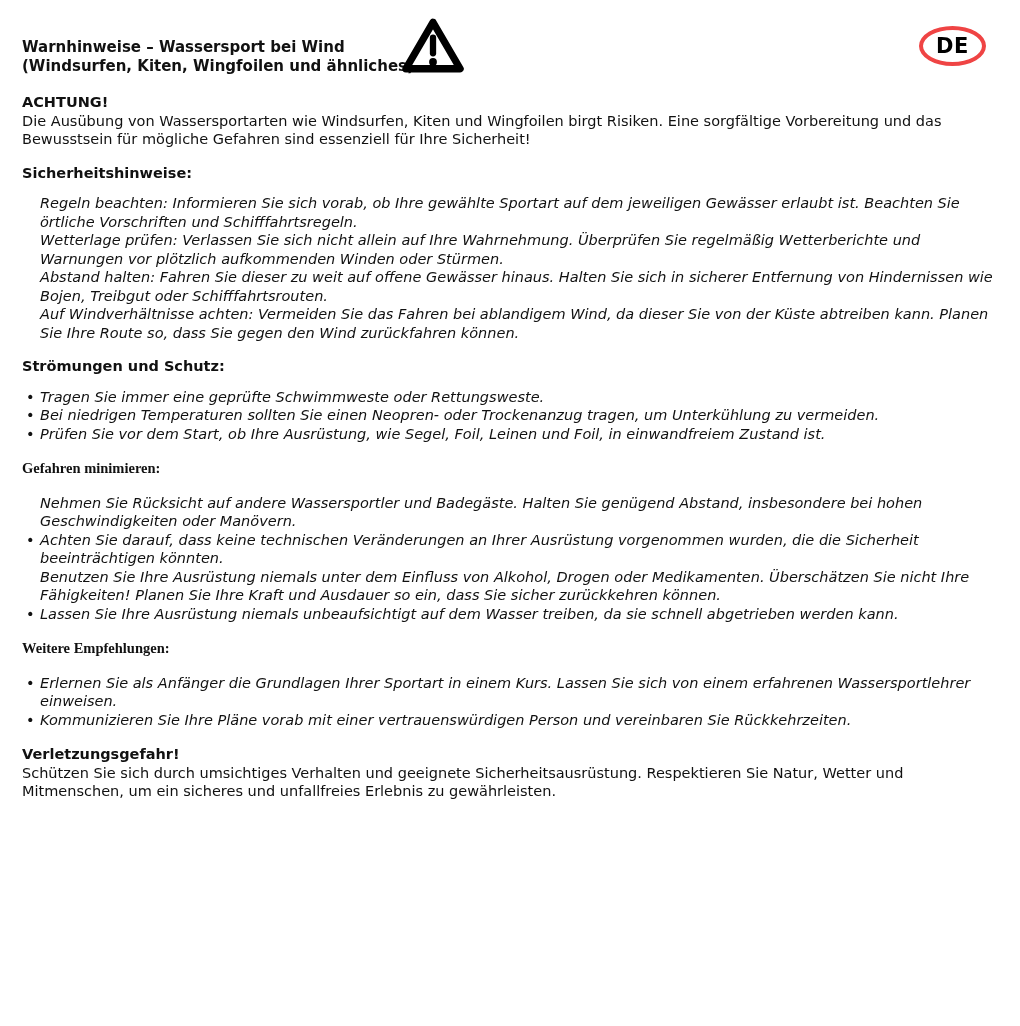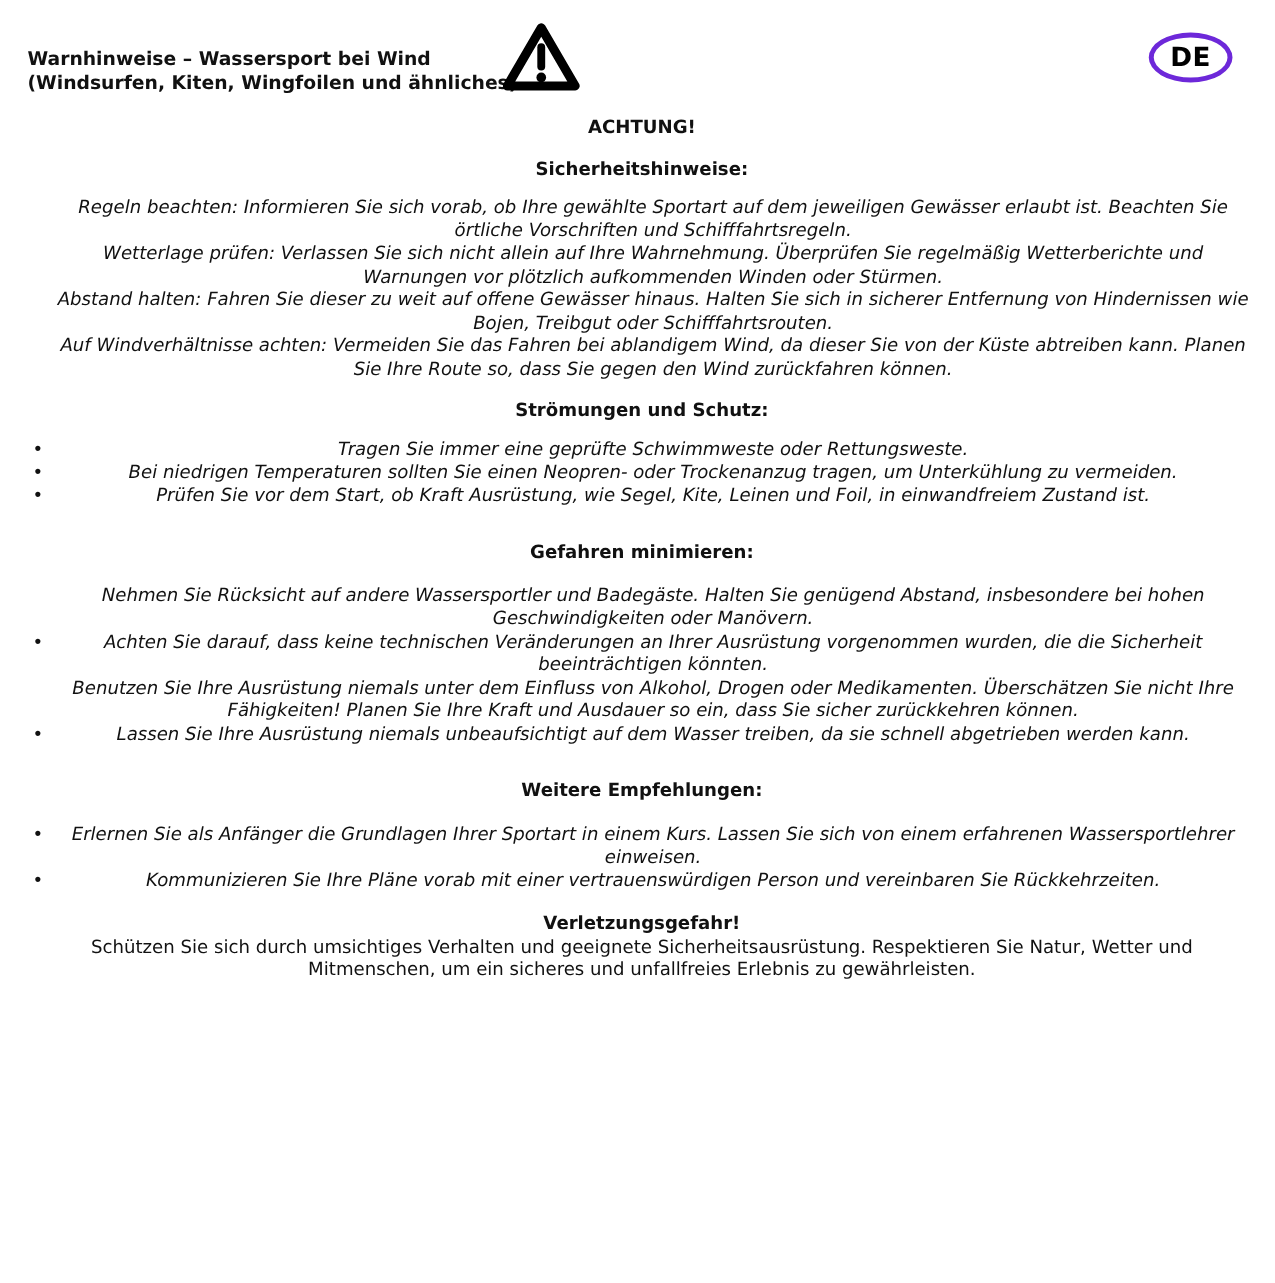--- a/index.html
+++ b/index.html
@@ -30,34 +30,34 @@
     top: 15px;
     width: 62px;
     height: 61px;
   }
   .de-badge {
     position: absolute;
     left: 919px;
     top: 26px;
     width: 67px;
     height: 40px;
-    border: 4px solid #6d28d9;
+    border: 4px solid #ef4444;
     border-radius: 50%;
     display: flex;
     align-items: center;
     justify-content: center;
     font-weight: bold;
     font-size: 21px;
     letter-spacing: 0.5px;
     color: #000000;
   }
-  .content { padding: 0 15px 0 22px; text-align: center; }
+  .content { padding: 0 15px 0 22px; }
   .b-h { font-weight: bold; }
   .sec-h { font-weight: bold; margin-top: 15px; margin-bottom: 12px; }
-  .sec-h.gap-lg { margin-top: 27px; margin-bottom: 16px; }
+  .sec-h.gap-lg { margin-top: 16px; margin-bottom: 16px; font-family: Liberation Serif, serif; }
   .items { }
   .item { margin-left: 18px; position: relative; font-style: italic; }
   .item.bullet::before {
     content: "\2022";
     position: absolute;
     left: -14px;
     top: 0;
   }
   .footer-block { margin-top: 16px; }
 </style>
@@ -76,35 +76,36 @@
   </svg>
   <div class="de-badge">
     <span>DE</span>
   </div>
 </div>
 
 <div class="content">
 
   <div class="block">
     <div class="b-h">ACHTUNG!</div>
+    <div class="b-t">Die Ausübung von Wassersportarten wie Windsurfen, Kiten und Wingfoilen birgt Risiken. Eine sorgfältige Vorbereitung und das Bewusstsein für mögliche Gefahren sind essenziell für Ihre Sicherheit!</div>
   </div>
 
   <div class="sec-h">Sicherheitshinweise:</div>
   <div class="items">
     <div class="item plain">Regeln beachten: Informieren Sie sich vorab, ob Ihre gewählte Sportart auf dem jeweiligen Gewässer erlaubt ist. Beachten Sie örtliche Vorschriften und Schifffahrtsregeln.</div>
     <div class="item plain">Wetterlage prüfen: Verlassen Sie sich nicht allein auf Ihre Wahrnehmung. Überprüfen Sie regelmäßig Wetterberichte und Warnungen vor plötzlich aufkommenden Winden oder Stürmen.</div>
     <div class="item plain">Abstand halten: Fahren Sie dieser zu weit auf offene Gewässer hinaus. Halten Sie sich in sicherer Entfernung von Hindernissen wie Bojen, Treibgut oder Schifffahrtsrouten.</div>
     <div class="item plain">Auf Windverhältnisse achten: Vermeiden Sie das Fahren bei ablandigem Wind, da dieser Sie von der Küste abtreiben kann. Planen Sie Ihre Route so, dass Sie gegen den Wind zurückfahren können.</div>
   </div>
 
   <div class="sec-h">Strömungen und Schutz:</div>
   <div class="items">
     <div class="item bullet">Tragen Sie immer eine geprüfte Schwimmweste oder Rettungsweste.</div>
     <div class="item bullet">Bei niedrigen Temperaturen sollten Sie einen Neopren- oder Trockenanzug tragen, um Unterkühlung zu vermeiden.</div>
-    <div class="item bullet">Prüfen Sie vor dem Start, ob Kraft Ausrüstung, wie Segel, Kite, Leinen und Foil, in einwandfreiem Zustand ist.</div>
+    <div class="item bullet">Prüfen Sie vor dem Start, ob Ihre Ausrüstung, wie Segel, Foil, Leinen und Foil, in einwandfreiem Zustand ist.</div>
   </div>
 
   <div class="sec-h gap-lg">Gefahren minimieren:</div>
   <div class="items">
     <div class="item plain">Nehmen Sie Rücksicht auf andere Wassersportler und Badegäste. Halten Sie genügend Abstand, insbesondere bei hohen Geschwindigkeiten oder Manövern.</div>
     <div class="item bullet">Achten Sie darauf, dass keine technischen Veränderungen an Ihrer Ausrüstung vorgenommen wurden, die die Sicherheit beeinträchtigen könnten.</div>
   </div>
 
   <div class="items">
     <div class="item plain">Benutzen Sie Ihre Ausrüstung niemals unter dem Einfluss von Alkohol, Drogen oder Medikamenten. Überschätzen Sie nicht Ihre Fähigkeiten! Planen Sie Ihre Kraft und Ausdauer so ein, dass Sie sicher zurückkehren können.</div>

